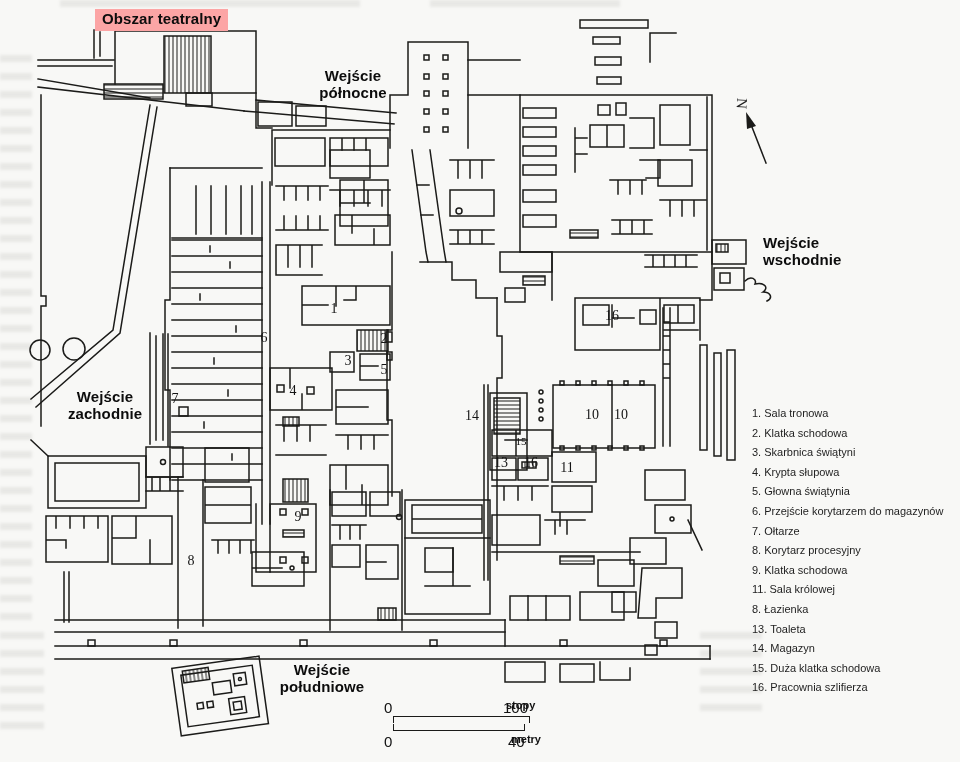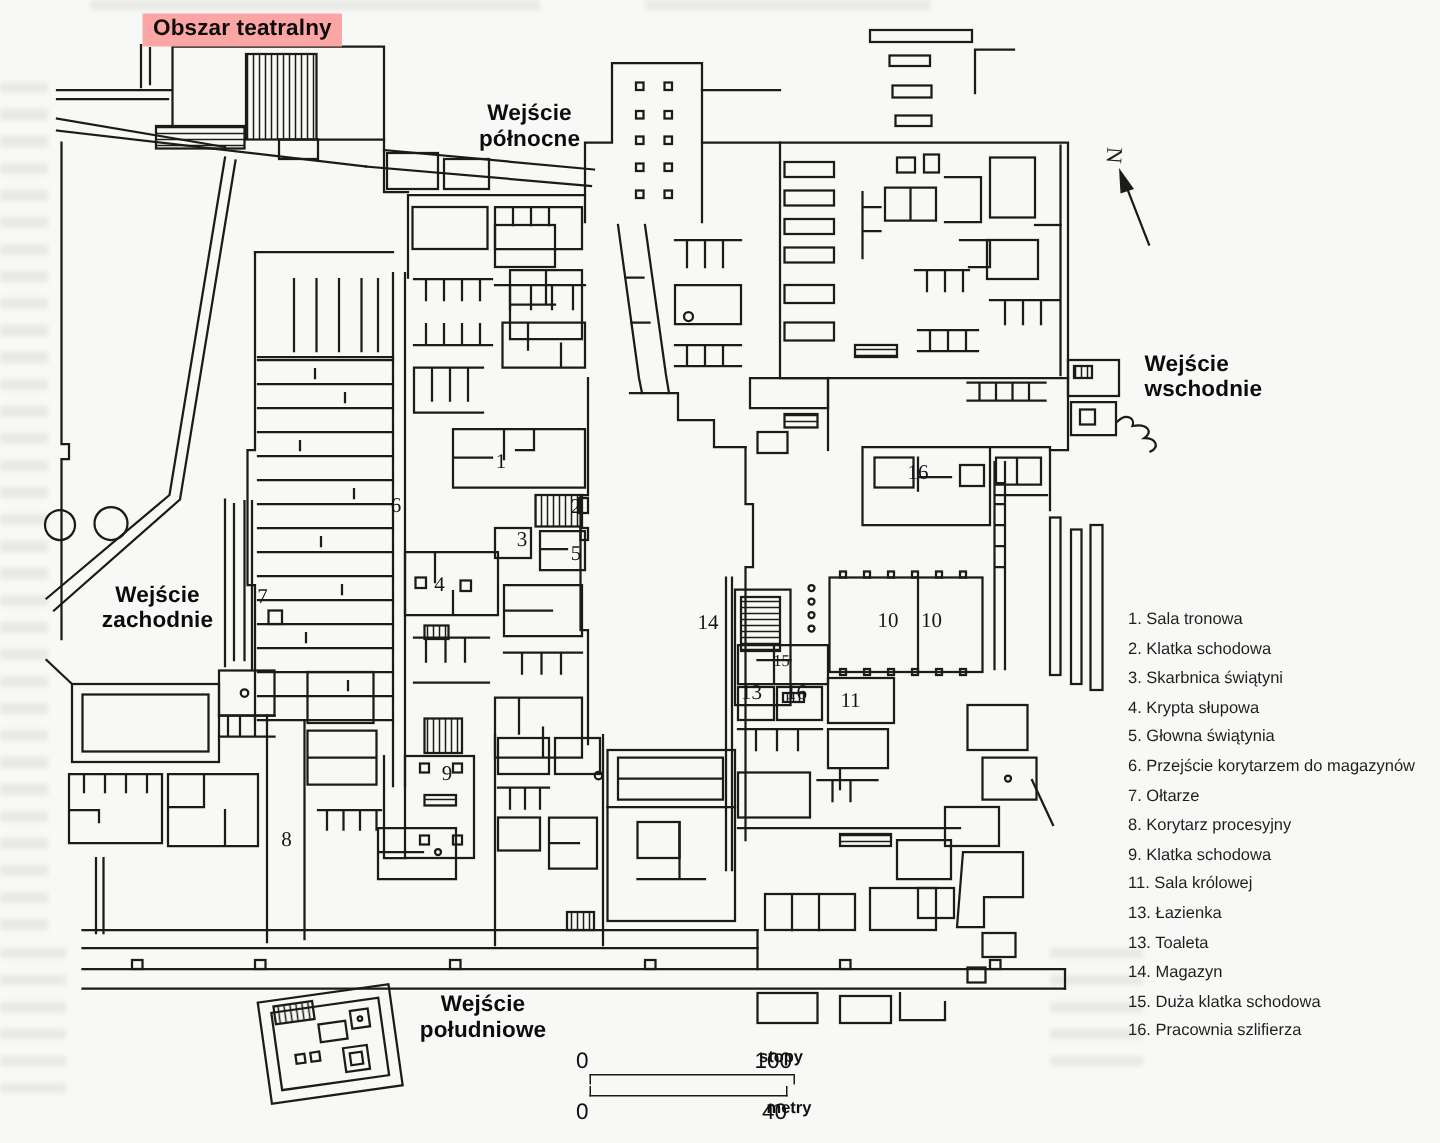--- a/index.html
+++ b/index.html
@@ -375,21 +375,21 @@
         <li>1. Sala tronowa</li>
         <li>2. Klatka schodowa</li>
         <li>3. Skarbnica świątyni</li>
         <li>4. Krypta słupowa</li>
         <li>5. Głowna świątynia</li>
         <li>6. Przejście korytarzem do magazynów</li>
         <li>7. Ołtarze</li>
         <li>8. Korytarz procesyjny</li>
         <li>9. Klatka schodowa</li>
         <li>11. Sala królowej</li>
-        <li>13. Łazienka</li>
+        <li>8. Łazienka</li>
         <li>13. Toaleta</li>
         <li>14. Magazyn</li>
         <li>15. Duża klatka schodowa</li>
         <li>16. Pracownia szlifierza</li>
       </ol>
   </div>
 
   <div class="scalebar">
     <span class="s-num" style="left:384px;top:699px">0</span>
     <span style="left:503px;top:699px">

